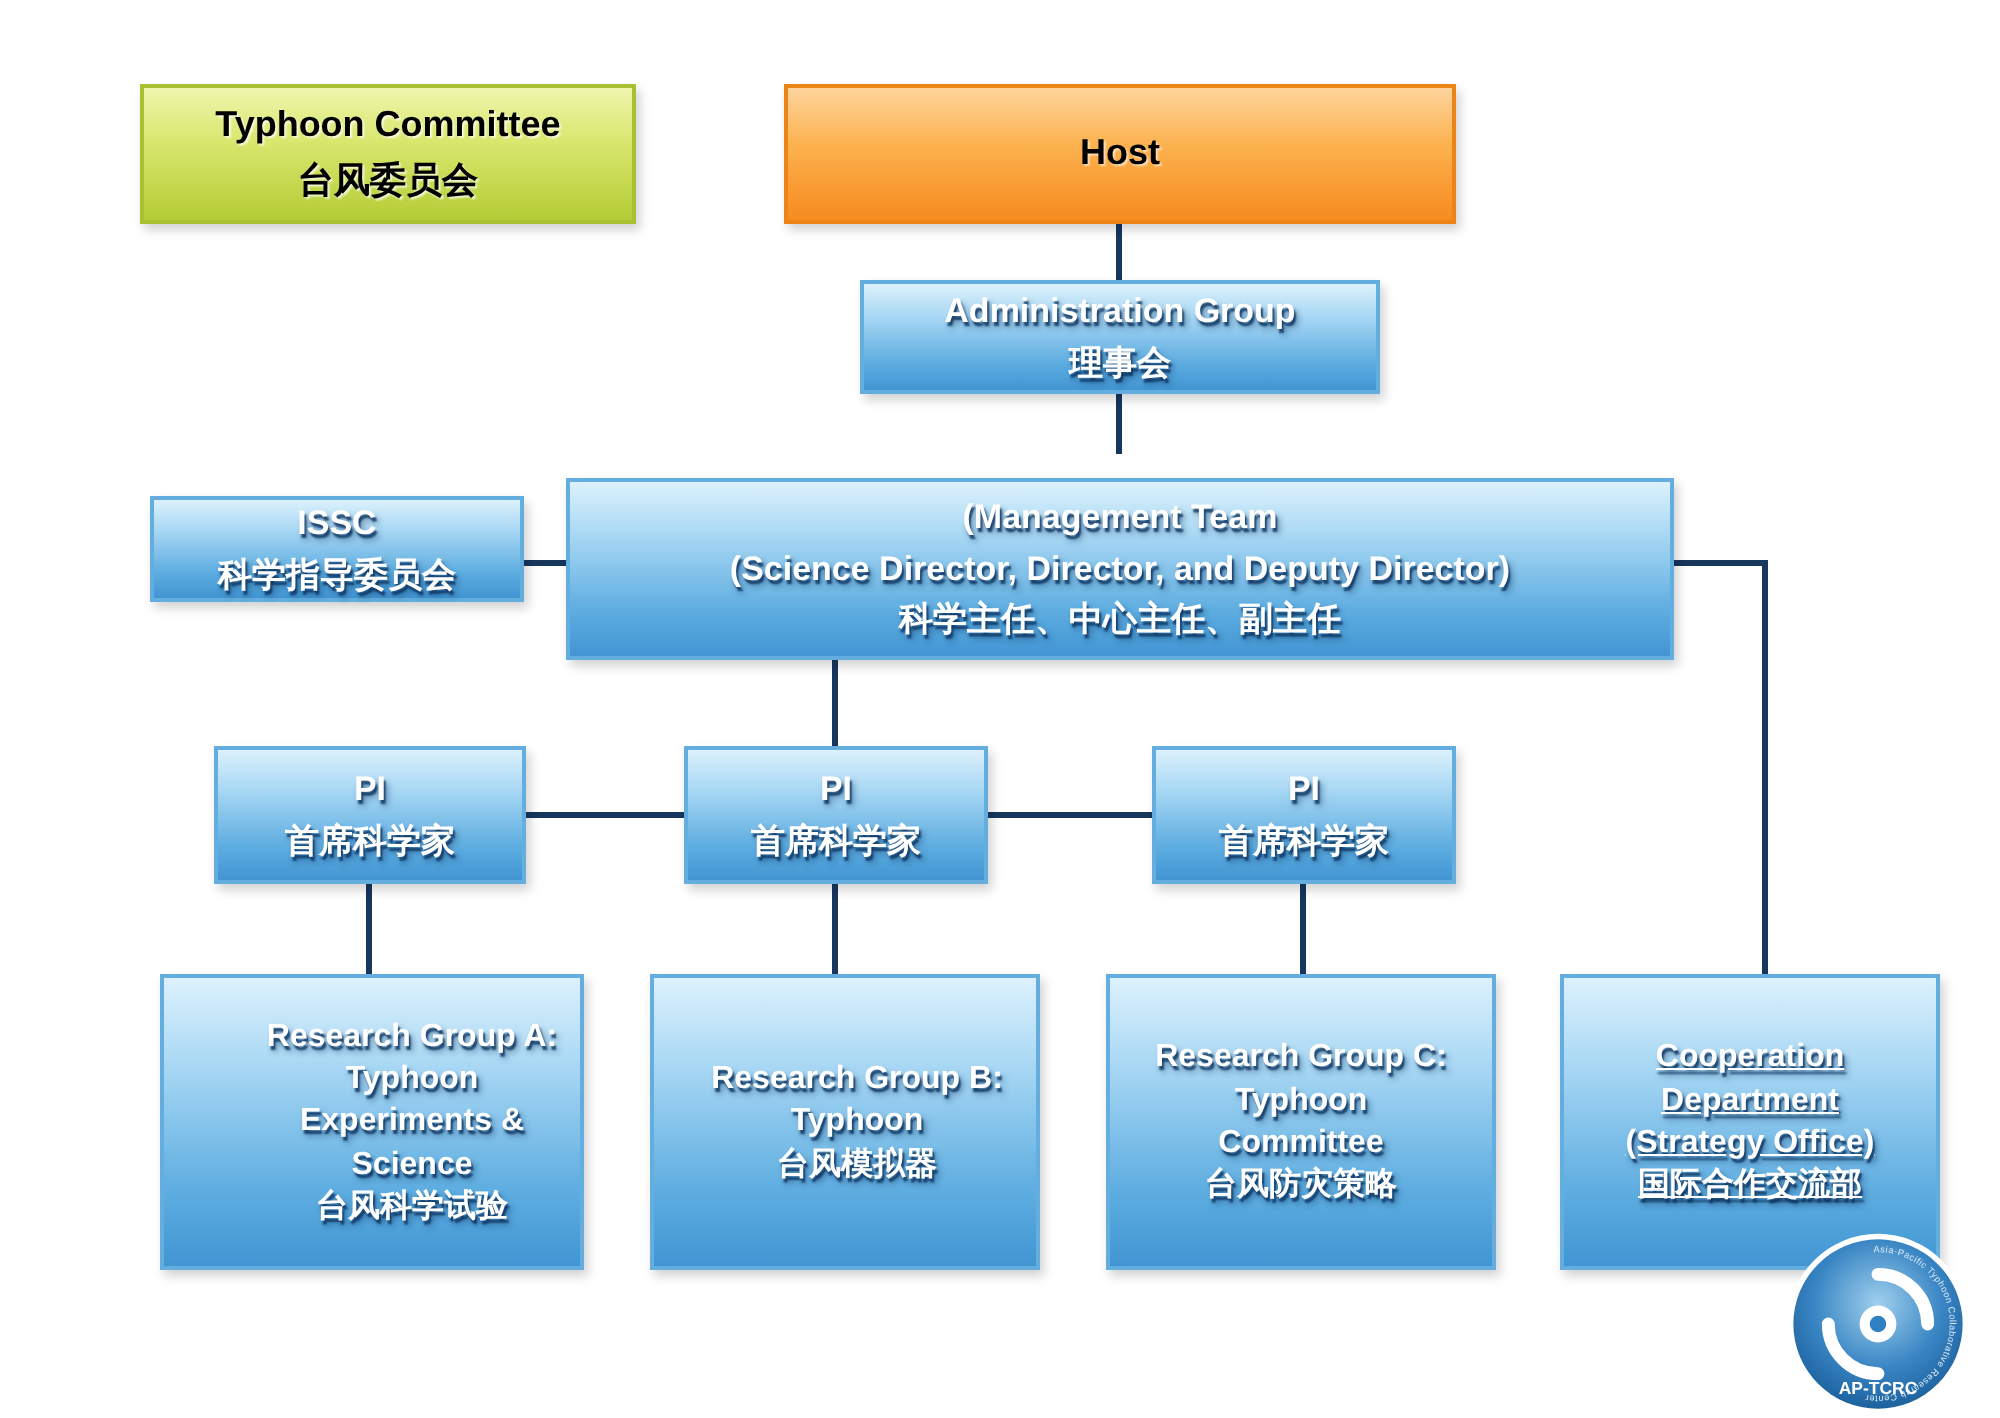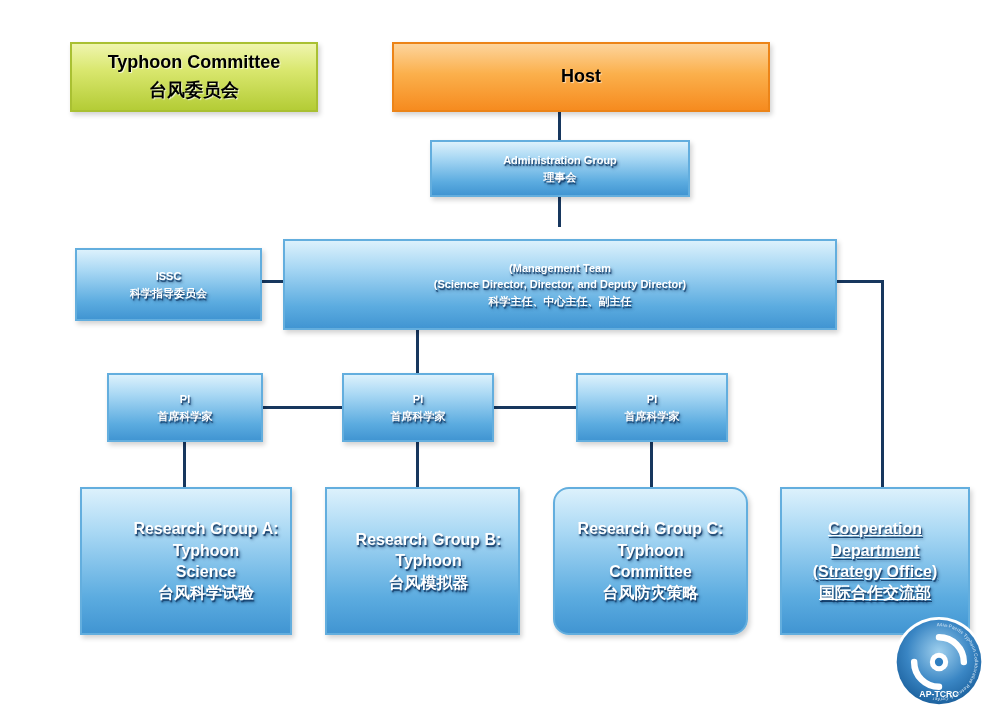--- a/index.html
+++ b/index.html
@@ -23,36 +23,36 @@
     background:linear-gradient(180deg,#eff5ae 0%,#d9e76e 40%,#b4cc36 100%);
     border:2px solid #a9c032; color:#000000;
     text-shadow:1px 1px 1px rgba(255,255,255,0.75);
   }
   .node.orange {
     background:linear-gradient(180deg,#fdd49c 0%,#fbb04c 45%,#f68b1f 100%);
     border:2px solid #ec8418; color:#000000;
     text-shadow:1px 1px 1px rgba(255,255,255,0.6);
   }
 
-  .node .ln { font-size:11px; line-height:1.5; }
+  .node .ln { font-size:17px; line-height:1.5; }
   .hdr .ln { font-size:18px; line-height:1.55; }
   .rg .ln  { font-size:16px; line-height:1.33; }
 
   
   #typhoon-committee { left:70px;  top:42px;  width:248px; height:70px; }
-  #host              { left:392px; top:42px;  width:378px; height:70px; }
+  #host              { left:392px; top:42px;  width:336px; height:70px; }
   #admin-group       { left:430px; top:140px; width:260px; height:57px; }
-  #issc              { left:75px;  top:248px; width:187px; height:73px; }
+  #issc              { left:75px;  top:248px; width:187px; height:53px; }
   #management        { left:283px; top:239px; width:554px; height:91px; }
   #pi-a              { left:107px; top:373px; width:156px; height:69px; }
   #pi-b              { left:342px; top:373px; width:152px; height:69px; }
   #pi-c              { left:576px; top:373px; width:152px; height:69px; }
   #rg-a              { left:80px;  top:487px; width:212px; height:148px;padding-left:40px; }
   #rg-b              { left:325px; top:487px; width:195px; height:148px;padding-left:12px; }
-  #rg-c              { left:553px; top:487px; width:195px; height:148px;border-radius:16px; }
+  #rg-c              { left:553px; top:487px; width:195px; height:148px; }
   #coop              { left:780px; top:487px; width:190px; height:148px;text-decoration:underline; }
 
   
   .edge { position:absolute; background:#17375e; }
   #e-host-admin   { left:558px; top:112px; width:3px;  height:28px; }
   #e-admin-mgmt   { left:558px; top:197px; width:3px;  height:30px; }
   #e-issc-mgmt    { left:262px; top:280px; width:21px; height:3px; }
   #e-mgmt-pib     { left:416px; top:318px; width:3px;  height:55px; }
   #e-pia-pib      { left:263px; top:406px; width:79px; height:3px; }
   #e-pib-pic      { left:494px; top:406px; width:82px; height:3px; }
@@ -117,20 +117,21 @@
   </div>
 
   <div class="node blue" id="pi-c">
     <div class="ln">PI</div>
     <div class="ln">首席科学家</div>
   </div>
 
   <div class="node blue rg" id="rg-a">
     <div class="ln">Research Group A:</div>
     <div class="ln">Typhoon</div>
+    <div class="ln">Experiments &amp;</div>
     <div class="ln">Science</div>
     <div class="ln">台风科学试验</div>
   </div>
 
   <div class="node blue rg" id="rg-b">
     <div class="ln">Research Group B:</div>
     <div class="ln">Typhoon</div>
     <div class="ln">台风模拟器</div>
   </div>
 

